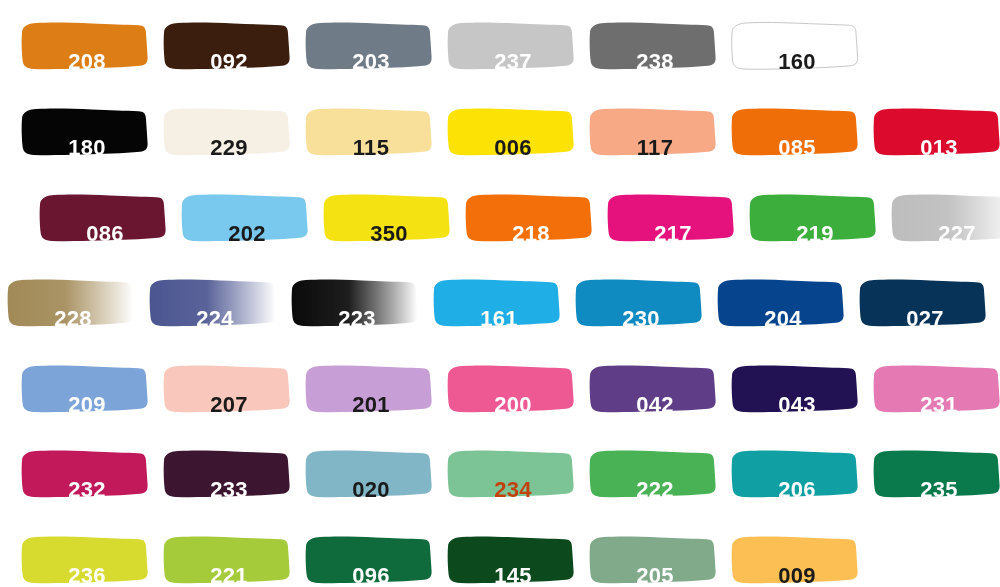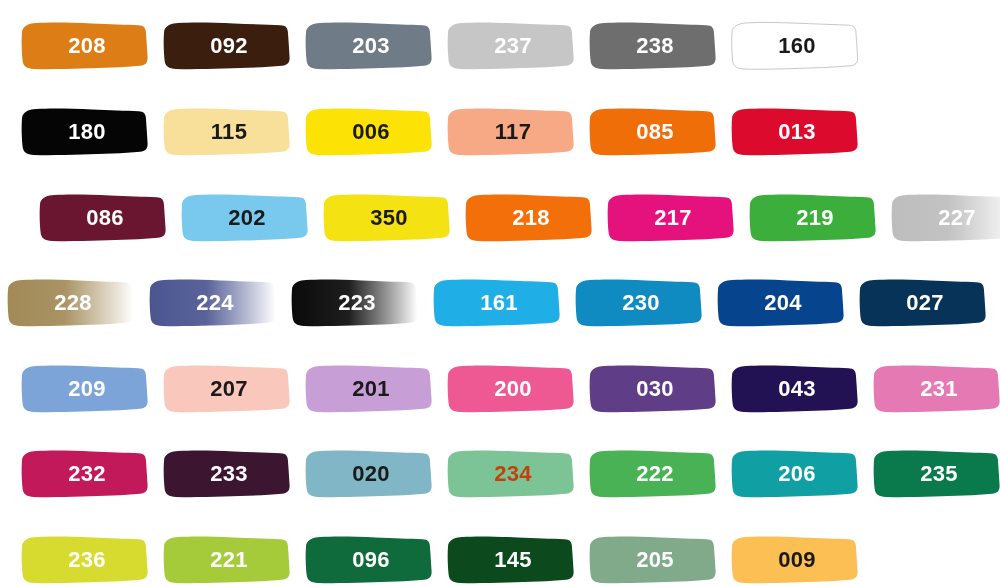--- a/index.html
+++ b/index.html
@@ -37,21 +37,21 @@
     position: absolute;
     left: 0;
     top: 0;
     width: 142px;
     height: 56px;
     display: block;
   }
   .swatch-label {
     position: absolute;
     left: 0;
-    top: 0;
+    top: 16px;
     width: 142px;
     height: 56px;
     display: flex;
     align-items: center;
     justify-content: center;
     font-family: "Liberation Sans", sans-serif;
     font-size: 22px;
     font-weight: bold;
     letter-spacing: 0.3px;
     line-height: 1;
@@ -105,20 +105,26 @@
     </div>
     <div class="swatch-row" style="top: 104px; padding-left: 14px;">
       <div class="swatch">
         <svg class="swatch-shape" viewBox="0 0 142 56" width="142" height="56">
           <path d="M8.2,12.4 C10.4,7.0 16.0,5.4 22.0,5.0 C38.0,3.9 58.0,4.6 78.0,5.4 C95.0,6.1 112.0,6.6 124.5,7.2 C129.6,7.4 131.6,9.6 131.9,14.0 C132.5,22.0 133.1,31.0 133.6,39.2 C133.9,44.6 131.4,47.3 126.0,47.8 C110.0,49.3 88.0,50.0 68.0,50.6 C50.0,51.1 33.0,51.6 20.0,51.0 C12.8,50.7 9.2,48.4 8.6,42.6 C7.7,33.6 7.2,21.4 8.2,12.4 Z" fill="#050505"></path>
         </svg>
         <span class="swatch-label" style="color: rgb(255, 255, 255);">180</span>
       </div>
       <div class="swatch">
         <svg class="swatch-shape" viewBox="0 0 142 56" width="142" height="56">
+          <path d="M8.2,12.4 C10.4,7.0 16.0,5.4 22.0,5.0 C38.0,3.9 58.0,4.6 78.0,5.4 C95.0,6.1 112.0,6.6 124.5,7.2 C129.6,7.4 131.6,9.6 131.9,14.0 C132.5,22.0 133.1,31.0 133.6,39.2 C133.9,44.6 131.4,47.3 126.0,47.8 C110.0,49.3 88.0,50.0 68.0,50.6 C50.0,51.1 33.0,51.6 20.0,51.0 C12.8,50.7 9.2,48.4 8.6,42.6 C7.7,33.6 7.2,21.4 8.2,12.4 Z" fill="#F6EFE3"></path>
+        </svg>
+        <span class="swatch-label" style="color: rgb(26, 26, 26);">229</span>
+      </div>
+      <div class="swatch">
+        <svg class="swatch-shape" viewBox="0 0 142 56" width="142" height="56">
           <path d="M8.2,12.4 C10.4,7.0 16.0,5.4 22.0,5.0 C38.0,3.9 58.0,4.6 78.0,5.4 C95.0,6.1 112.0,6.6 124.5,7.2 C129.6,7.4 131.6,9.6 131.9,14.0 C132.5,22.0 133.1,31.0 133.6,39.2 C133.9,44.6 131.4,47.3 126.0,47.8 C110.0,49.3 88.0,50.0 68.0,50.6 C50.0,51.1 33.0,51.6 20.0,51.0 C12.8,50.7 9.2,48.4 8.6,42.6 C7.7,33.6 7.2,21.4 8.2,12.4 Z" fill="#F8E09B"></path>
         </svg>
         <span class="swatch-label" style="color: rgb(26, 26, 26);">115</span>
       </div>
       <div class="swatch">
         <svg class="swatch-shape" viewBox="0 0 142 56" width="142" height="56">
           <path d="M8.2,12.4 C10.4,7.0 16.0,5.4 22.0,5.0 C38.0,3.9 58.0,4.6 78.0,5.4 C95.0,6.1 112.0,6.6 124.5,7.2 C129.6,7.4 131.6,9.6 131.9,14.0 C132.5,22.0 133.1,31.0 133.6,39.2 C133.9,44.6 131.4,47.3 126.0,47.8 C110.0,49.3 88.0,50.0 68.0,50.6 C50.0,51.1 33.0,51.6 20.0,51.0 C12.8,50.7 9.2,48.4 8.6,42.6 C7.7,33.6 7.2,21.4 8.2,12.4 Z" fill="#FCE205"></path>
         </svg>
         <span class="swatch-label" style="color: rgb(26, 26, 26);">006</span>
       </div>
@@ -279,21 +285,21 @@
       <div class="swatch">
         <svg class="swatch-shape" viewBox="0 0 142 56" width="142" height="56">
           <path d="M8.2,12.4 C10.4,7.0 16.0,5.4 22.0,5.0 C38.0,3.9 58.0,4.6 78.0,5.4 C95.0,6.1 112.0,6.6 124.5,7.2 C129.6,7.4 131.6,9.6 131.9,14.0 C132.5,22.0 133.1,31.0 133.6,39.2 C133.9,44.6 131.4,47.3 126.0,47.8 C110.0,49.3 88.0,50.0 68.0,50.6 C50.0,51.1 33.0,51.6 20.0,51.0 C12.8,50.7 9.2,48.4 8.6,42.6 C7.7,33.6 7.2,21.4 8.2,12.4 Z" fill="#EE5893"></path>
         </svg>
         <span class="swatch-label" style="color: rgb(255, 255, 255);">200</span>
       </div>
       <div class="swatch">
         <svg class="swatch-shape" viewBox="0 0 142 56" width="142" height="56">
           <path d="M8.2,12.4 C10.4,7.0 16.0,5.4 22.0,5.0 C38.0,3.9 58.0,4.6 78.0,5.4 C95.0,6.1 112.0,6.6 124.5,7.2 C129.6,7.4 131.6,9.6 131.9,14.0 C132.5,22.0 133.1,31.0 133.6,39.2 C133.9,44.6 131.4,47.3 126.0,47.8 C110.0,49.3 88.0,50.0 68.0,50.6 C50.0,51.1 33.0,51.6 20.0,51.0 C12.8,50.7 9.2,48.4 8.6,42.6 C7.7,33.6 7.2,21.4 8.2,12.4 Z" fill="#5F3E87"></path>
         </svg>
-        <span class="swatch-label" style="color: rgb(255, 255, 255);">030</span>
+        <span class="swatch-label" style="color: rgb(255, 255, 255);">042</span>
       </div>
       <div class="swatch">
         <svg class="swatch-shape" viewBox="0 0 142 56" width="142" height="56">
           <path d="M8.2,12.4 C10.4,7.0 16.0,5.4 22.0,5.0 C38.0,3.9 58.0,4.6 78.0,5.4 C95.0,6.1 112.0,6.6 124.5,7.2 C129.6,7.4 131.6,9.6 131.9,14.0 C132.5,22.0 133.1,31.0 133.6,39.2 C133.9,44.6 131.4,47.3 126.0,47.8 C110.0,49.3 88.0,50.0 68.0,50.6 C50.0,51.1 33.0,51.6 20.0,51.0 C12.8,50.7 9.2,48.4 8.6,42.6 C7.7,33.6 7.2,21.4 8.2,12.4 Z" fill="#221153"></path>
         </svg>
         <span class="swatch-label" style="color: rgb(255, 255, 255);">043</span>
       </div>
       <div class="swatch">
         <svg class="swatch-shape" viewBox="0 0 142 56" width="142" height="56">
           <path d="M8.2,12.4 C10.4,7.0 16.0,5.4 22.0,5.0 C38.0,3.9 58.0,4.6 78.0,5.4 C95.0,6.1 112.0,6.6 124.5,7.2 C129.6,7.4 131.6,9.6 131.9,14.0 C132.5,22.0 133.1,31.0 133.6,39.2 C133.9,44.6 131.4,47.3 126.0,47.8 C110.0,49.3 88.0,50.0 68.0,50.6 C50.0,51.1 33.0,51.6 20.0,51.0 C12.8,50.7 9.2,48.4 8.6,42.6 C7.7,33.6 7.2,21.4 8.2,12.4 Z" fill="#E479B4"></path>

